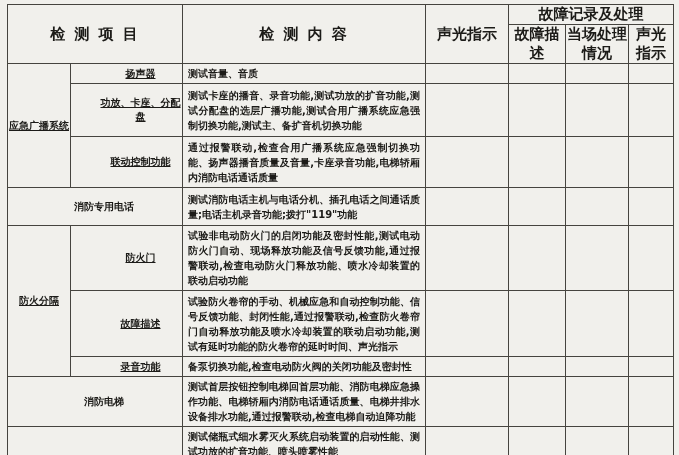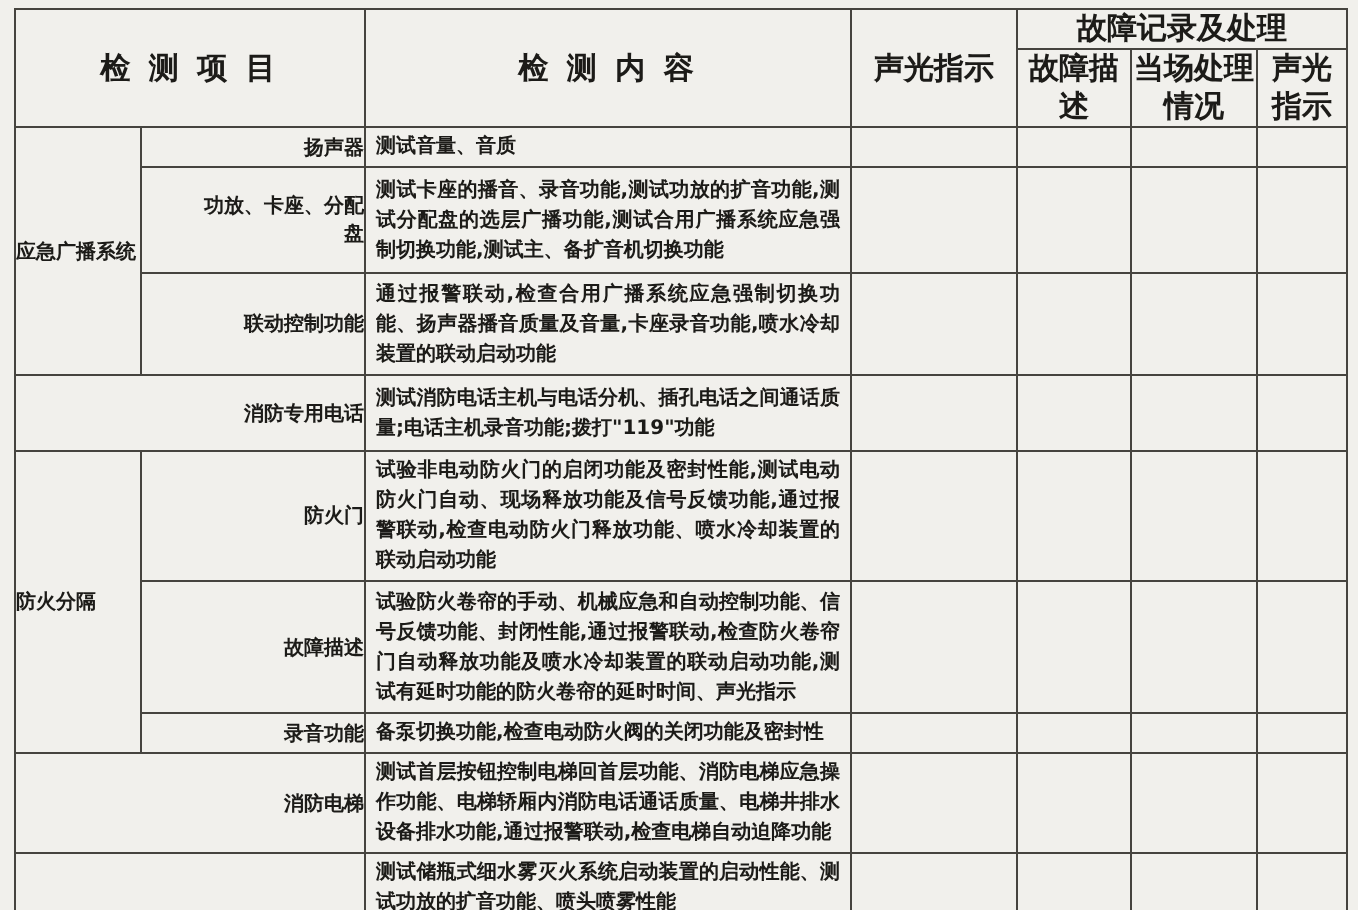--- a/index.html
+++ b/index.html
@@ -14,23 +14,23 @@
   }
   .sheet th, .sheet td {
     border:1px solid #46443f;
     color:#1c1b18;
     font-size:10px; font-weight:bold;
     padding:0; overflow:hidden;
     background:transparent;
   }
   .sheet th { text-align:center; vertical-align:middle; font-size:15px; }
   th.spaced { letter-spacing:2px; }
-  td.group-cell   { vertical-align:middle; }
-  td.span-label   { text-align:right; vertical-align:middle; padding-left:18px; }
-  td.item-cell    { text-align:right; vertical-align:middle; padding-left:28px; }
+  td.group-cell   { text-align:center; vertical-align:middle;text-decoration:underline; }
+  td.span-label   { text-align:center; vertical-align:middle; padding-left:18px; }
+  td.item-cell    { text-align:center; vertical-align:middle; padding-left:28px;text-decoration:underline; }
   td.content-cell {
     text-align:justify; vertical-align:middle;
     padding:2px 5px; line-height:15px;
   }
   td.empty-cell { background:transparent; }
 </style>
 </head>
 <body>
 
 <div class="page">
@@ -71,21 +71,21 @@
       <tr style="height:53px">
         <td class="item-cell">功放、卡座、分配盘</td>
         <td class="content-cell">测试卡座的播音、录音功能,测试功放的扩音功能,测试分配盘的选层广播功能,测试合用广播系统应急强制切换功能,测试主、备扩音机切换功能</td>
         <td class="empty-cell"></td>
         <td class="empty-cell"></td>
         <td class="empty-cell"></td>
         <td class="empty-cell"></td>
       </tr>
       <tr style="height:51px">
         <td class="item-cell">联动控制功能</td>
-        <td class="content-cell">通过报警联动,检查合用广播系统应急强制切换功能、扬声器播音质量及音量,卡座录音功能,喷水冷却装置的联动启动功能</td>
+        <td class="content-cell">通过报警联动,检查合用广播系统应急强制切换功能、扬声器播音质量及音量,卡座录音功能,电梯轿厢内消防电话通话质量</td>
         <td class="empty-cell"></td>
         <td class="empty-cell"></td>
         <td class="empty-cell"></td>
         <td class="empty-cell"></td>
       </tr>
 
       <tr style="height:38px">
         <td colspan="2" class="span-label">消防专用电话</td>
         <td class="content-cell">测试消防电话主机与电话分机、插孔电话之间通话质量;电话主机录音功能;拨打"119"功能</td>
         <td class="empty-cell"></td>

